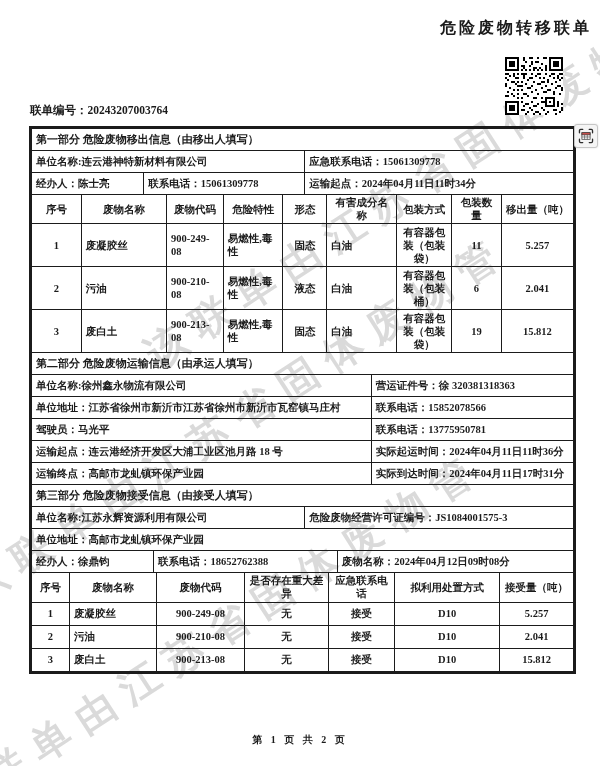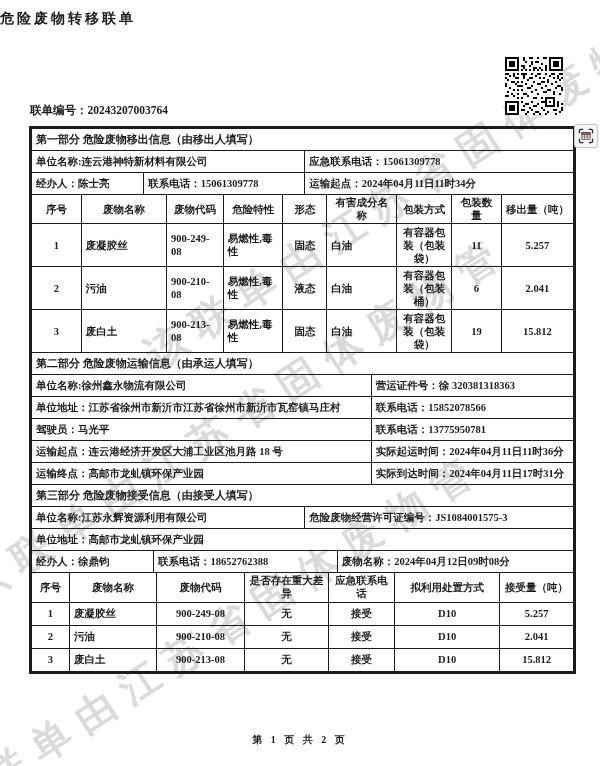--- a/index.html
+++ b/index.html
@@ -9,21 +9,21 @@
   
   .wm{position:absolute;z-index:0;white-space:nowrap;
       color:#bdbdbd;opacity:.55;font-size:40px;font-weight:bold;
       letter-spacing:13px;transform:rotate(-33deg);transform-origin:0 50%;
       pointer-events:none;}
   .wm-a{left:150px;top:330px;}
   .wm-b{left:-30px;top:565px;}
   .wm-c{left:-55px;top:782px;}
 
   .title{position:absolute;top:10px;left:0;right:0;z-index:1;
-         text-align:left;font-size:14px;font-weight:bold;letter-spacing:3px;margin:0;}
+         text-align:right;font-size:16px;font-weight:bold;letter-spacing:3px;margin:8px;}
 
   .qr{position:absolute;left:505px;top:57px;z-index:1;}
 
   .formno{position:absolute;left:30px;top:103px;z-index:1;
           font-size:11.5px;font-weight:bold;text-align:center;}
 
   
   .grid{position:absolute;left:29px;top:126px;width:543px;z-index:1;
         border:2px solid #1b1b1b;background:transparent;}
   .grid table{width:100%;border-collapse:collapse;table-layout:fixed;margin-top:-1px;}

